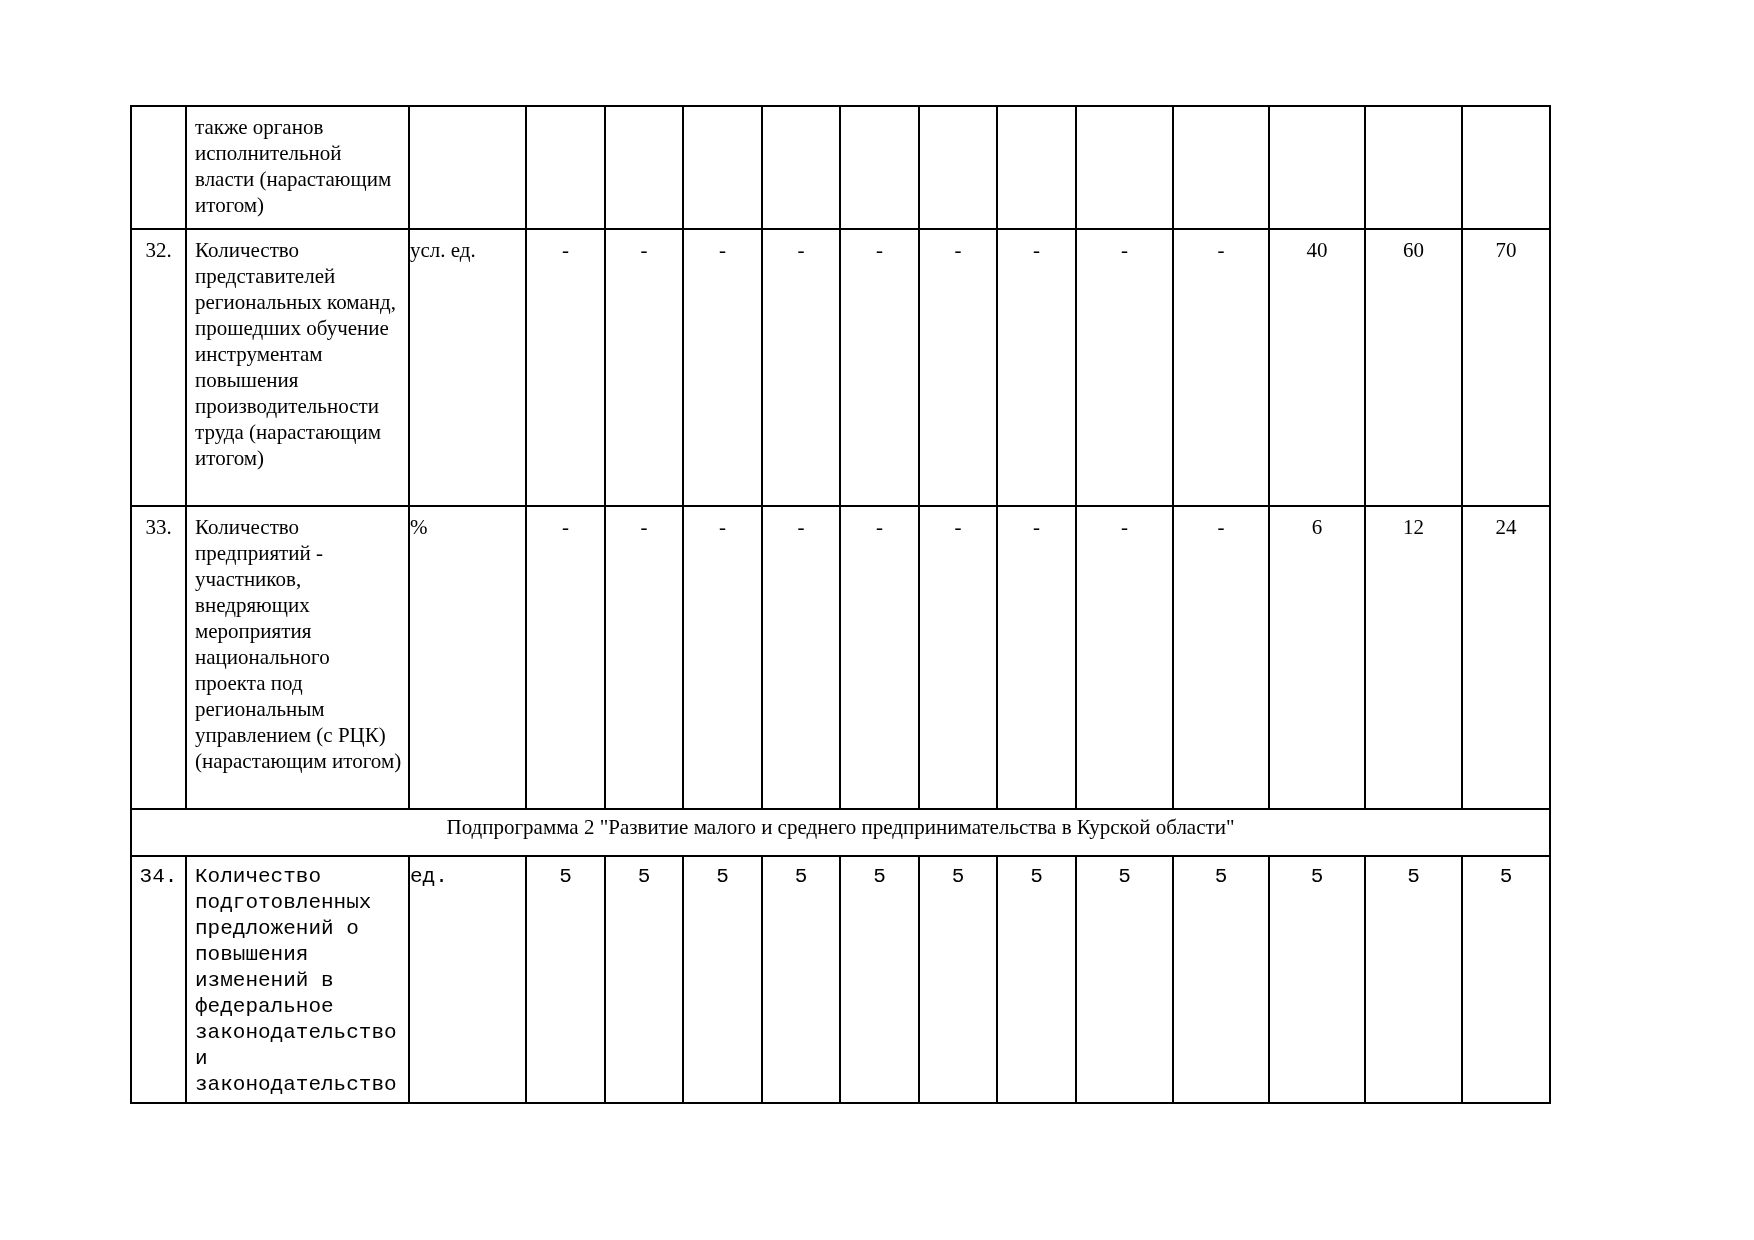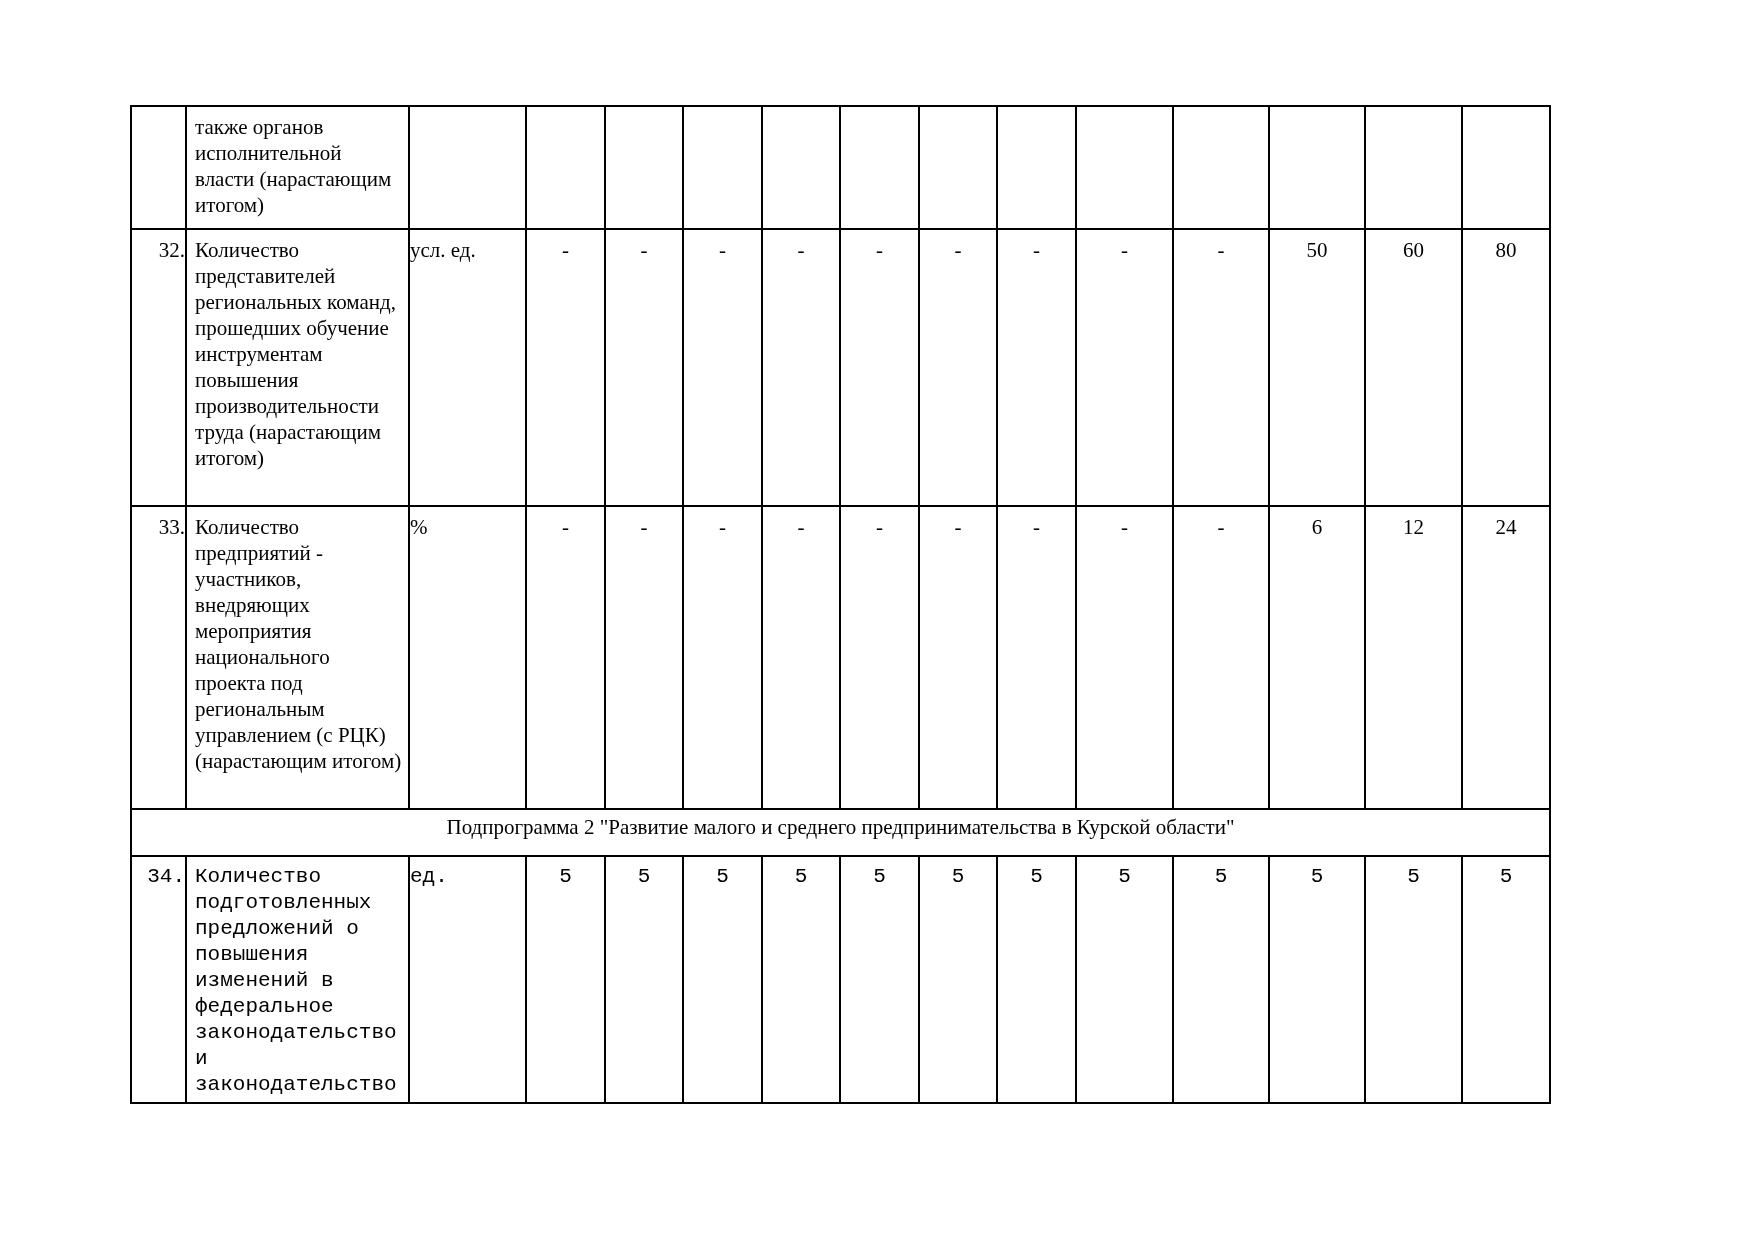--- a/index.html
+++ b/index.html
@@ -25,21 +25,21 @@
     border-collapse: collapse;
     table-layout: fixed;
   }
   table.grid td {
     border: 2px solid #000000;
     vertical-align: top;
     font-size: 21px;
     line-height: 26px;
     overflow: hidden;
   }
-  td.c-num  { text-align: right; padding-top: 7px; }
+  td.c-num  { text-align: center; padding-top: 7px; }
   td.c-name { text-align: left;   padding: 7px 4px 4px 8px; }
   td.c-unit { text-align: left; padding-top: 7px; }
   td.c-val  { text-align: center; padding-top: 7px; }
   td.c-sec  { text-align: center; vertical-align: middle; padding: 4px 6px; }
   tr.r-cont { height: 123px; }
   tr.r-32   { height: 277px; }
   tr.r-33   { height: 303px; margin-top: 20px; }
   tr.r-sec  { height: 47px;  }
   tr.r-34   { height: 197px; font-family: Liberation Mono, monospace; }
 </style>
@@ -91,23 +91,23 @@
       <td class="c-unit">усл. ед.</td>
       <td class="c-val">-</td>
       <td class="c-val">-</td>
       <td class="c-val">-</td>
       <td class="c-val">-</td>
       <td class="c-val">-</td>
       <td class="c-val">-</td>
       <td class="c-val">-</td>
       <td class="c-val">-</td>
       <td class="c-val">-</td>
-      <td class="c-val">50</td>
+      <td class="c-val">40</td>
       <td class="c-val">60</td>
-      <td class="c-val">80</td>
+      <td class="c-val">70</td>
     </tr>
 
     <tr class="r-33">
       <td class="c-num">33.</td>
       <td class="c-name">Количество предприятий - участников, внедряющих мероприятия национального проекта под региональным управлением (с РЦК) (нарастающим итогом)</td>
       <td class="c-unit">%</td>
       <td class="c-val">-</td>
       <td class="c-val">-</td>
       <td class="c-val">-</td>
       <td class="c-val">-</td>

